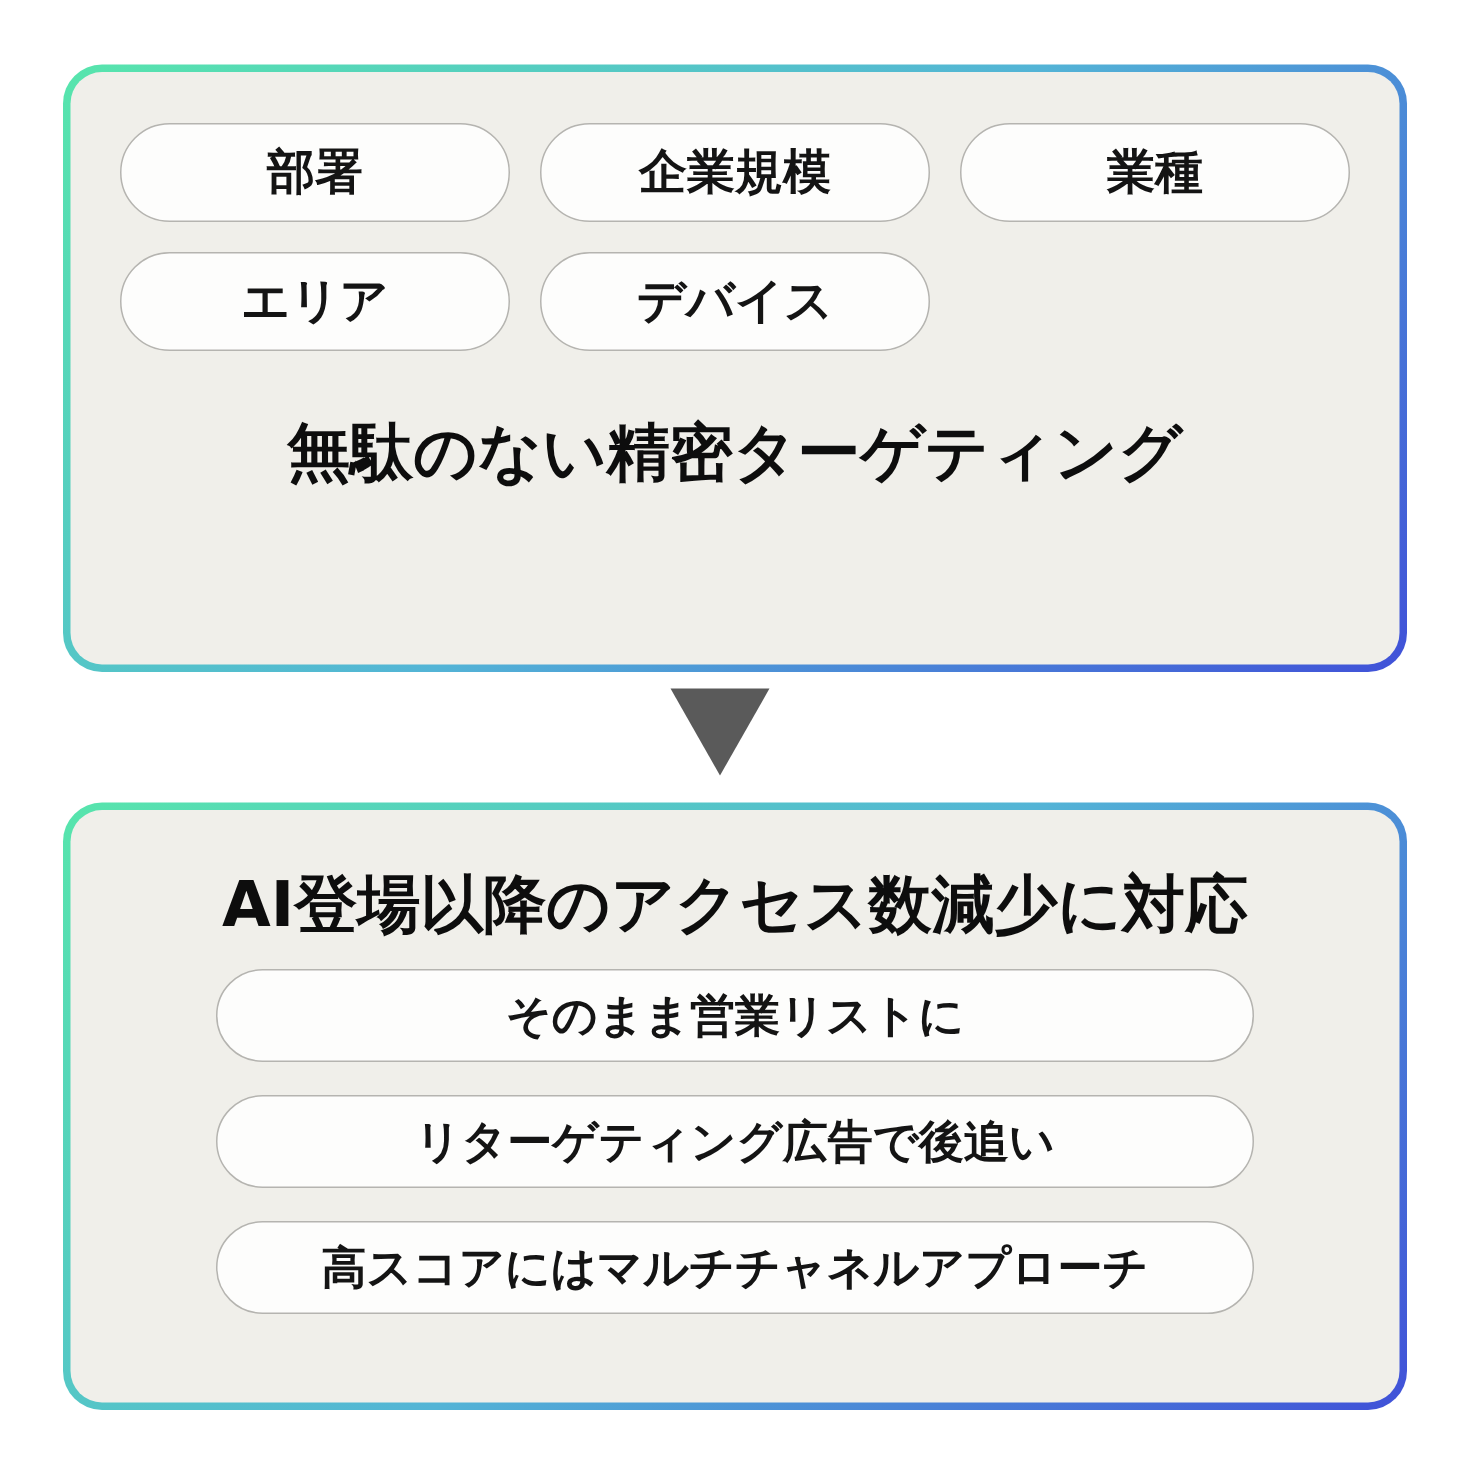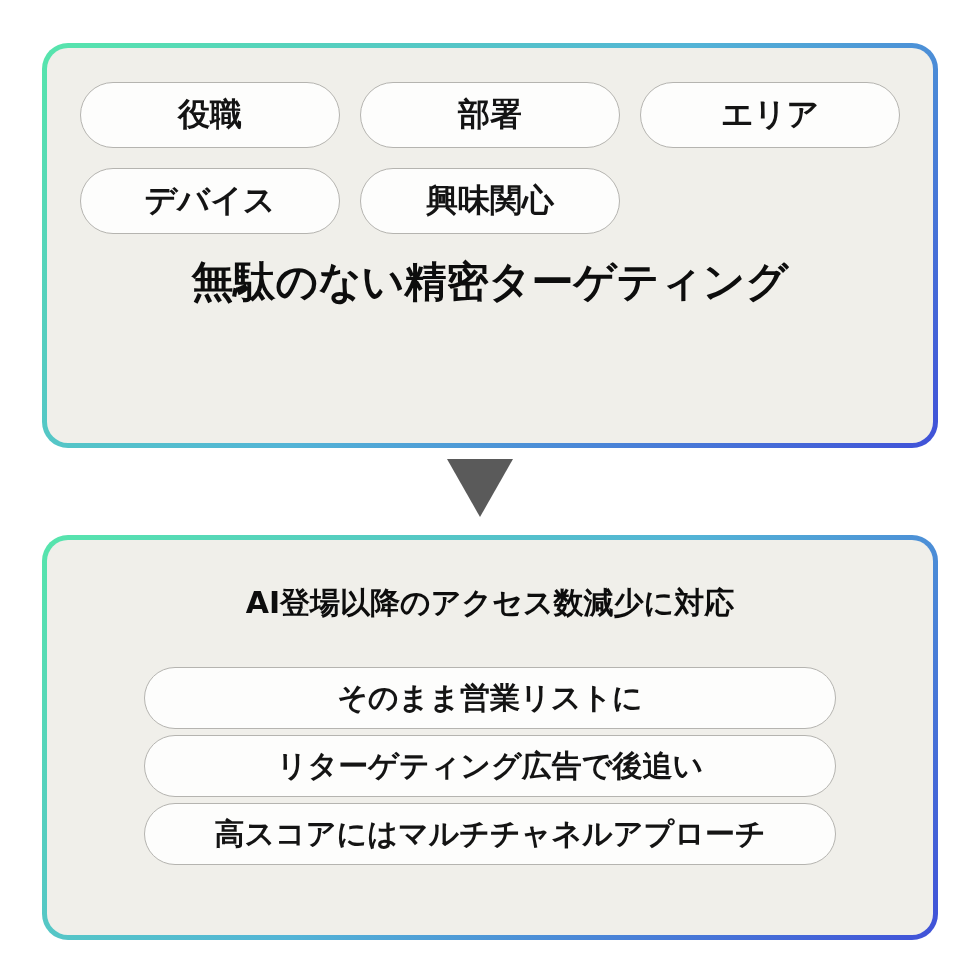--- a/index.html
+++ b/index.html
@@ -54,72 +54,72 @@
     box-sizing: border-box;
     display: flex;
     align-items: center;
     justify-content: center;
     font-size: 32px;
     font-weight: 600;
     color: #141414;
     white-space: nowrap;
   }
   .caption {
-    margin-top: 20px;
+    margin-top: 40px;
     font-size: 42px;
     line-height: 56px;
     font-weight: 800;
     color: #0d0d0d;
     white-space: nowrap;
   }
   .arrow-down {
     position: absolute;
     top: 459px;
     left: 50%;
     margin-left: -43px; 
     width: 0;
     height: 0;
     border-left: 33px solid transparent;
     border-right: 33px solid transparent;
     border-top: 58px solid #5a5a5a;
   }
   .title {
     margin-top: 36px;
-    font-size: 30px;
+    font-size: 42px;
     line-height: 54px;
     font-weight: 800;
     color: #0d0d0d;
     white-space: nowrap;
   }
   .pill-col {
     display: flex;
     flex-direction: column;
-    row-gap: 6px;
-    margin-top: 37px;
+    row-gap: 22px;
+    margin-top: 16px;
   }
   .pill-wide {
     width: 692px;
     height: 62px;
     border-radius: 32px;
     font-size: 30px;
   }
 </style>
 </head>
 <body>
 
 <div class="stage">
 
   <div class="panel" id="panel-top">
     <div class="panel-inner">
       <div class="pill-grid">
-        <div class="pill">役職</div>
         <div class="pill">部署</div>
+        <div class="pill">企業規模</div>
+        <div class="pill">業種</div>
         <div class="pill">エリア</div>
         <div class="pill">デバイス</div>
-        <div class="pill">興味関心</div>
       </div>
       <div class="caption">無駄のない精密ターゲティング</div>
     </div>
   </div>
 
   <div class="arrow-down"></div>
 
   <div class="panel" id="panel-bottom">
     <div class="panel-inner">
       <div class="title">AI登場以降のアクセス数減少に対応</div>

